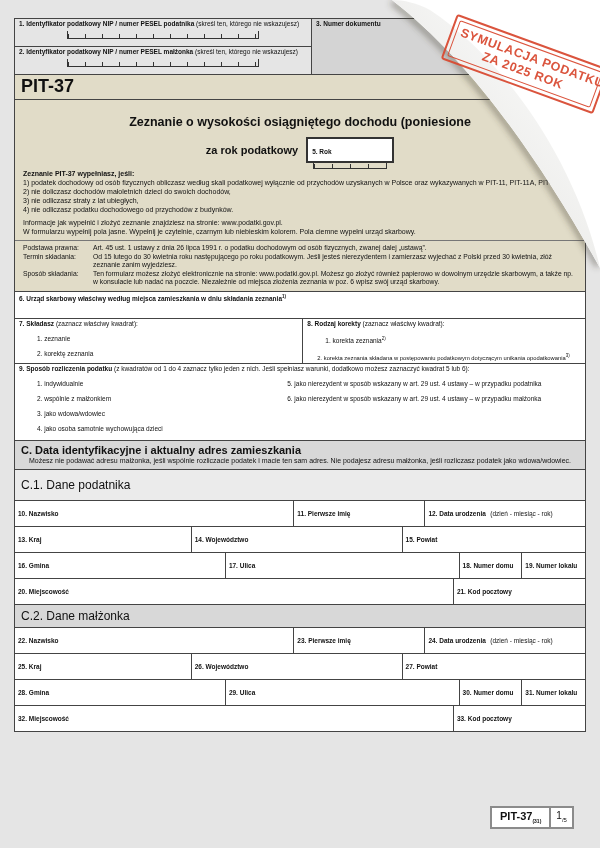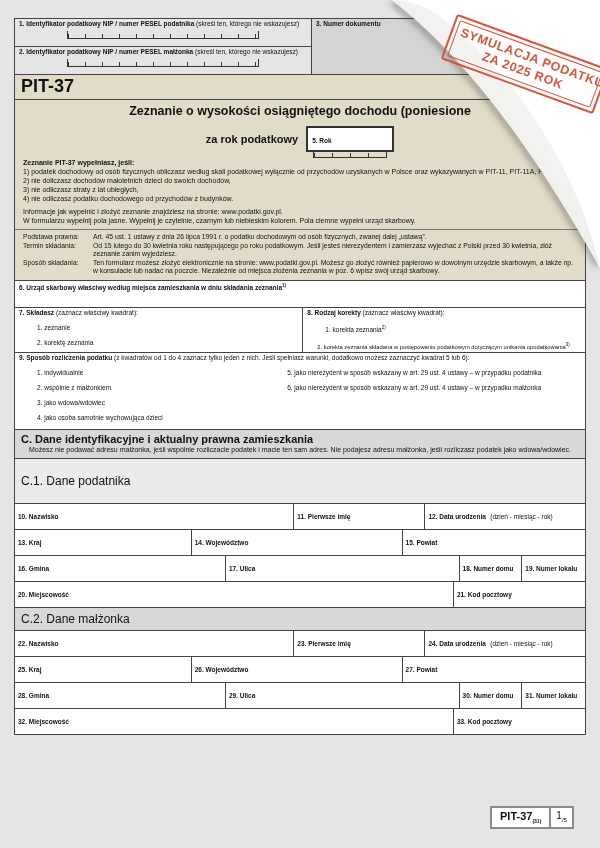--- a/index.html
+++ b/index.html
@@ -19,37 +19,37 @@
     border-left:1px solid #333;border-right:1px solid #333;border-bottom:1px solid #333;
     background:repeating-linear-gradient(90deg,#333 0 1px,transparent 1px 17px);
     background-size:100% 4px;background-position:left bottom;background-repeat:no-repeat;}
   .comb.small{width:72px;margin:3px auto 0 auto;
     background:repeating-linear-gradient(90deg,#333 0 1px,transparent 1px 18px);
     background-size:100% 4px;background-position:left bottom;background-repeat:no-repeat;}
 
   
   .beige{border:1px solid #444;border-top:none;background:#e1dcc8;}
   .pit-band{font-size:18px;font-weight:bold;padding:1px 6px 2px 6px;border-bottom:1px solid #444;letter-spacing:0px;}
-  .main-title{text-align:center;font-size:12.5px;font-weight:bold;margin-top:4px;white-space:nowrap;}
+  .main-title{text-align:center;font-size:12.5px;font-weight:bold;margin-top:15px;white-space:nowrap;}
   .rok-row{display:flex;justify-content:center;align-items:center;margin:8px 0 2px 0;gap:8px;}
   .rok-label{font-size:11px;font-weight:bold;}
   .rok-box{width:88px;height:26px;background:#fff;border:2px solid #333;padding:1px 4px;box-sizing:border-box;}
   .intro{padding:4px 8px 0 8px;font-size:7px;line-height:9px;}
   .intro .bold{font-weight:bold;}
   .intro-items div{white-space:nowrap;overflow:hidden;}
   .info-lines{padding:4px 8px 4px 8px;font-size:7px;line-height:9px;}
   .legal{border-top:1px solid #777;padding:3px 8px 4px 8px;font-size:6.8px;line-height:8.6px;}
   .legal-row{display:flex;}
   .legal-row .llab{width:70px;flex:none;}
   .legal-row .ltxt{flex:1;}
 
   
   .band{border:1px solid #444;border-top:none;background:#d8d8d8;padding:3px 6px;font-size:11px;font-weight:bold;}
   .band .desc{font-weight:normal;font-size:7px;line-height:8.5px;padding:1px 0 0 8px;}
-  .band-light{border:1px solid #444;border-top:none;background:#ebebeb;padding:15px 6px;font-size:12px;font-weight:normal;}
+  .band-light{border:1px solid #444;border-top:none;background:#ebebeb;padding:8px 6px;font-size:12px;font-weight:normal;}
   .band-c2{border:1px solid #444;border-top:none;background:#d8d8d8;padding:4px 6px;font-size:12px;font-weight:normal;}
 
   .fieldbox{border:1px solid #444;border-top:none;background:#fff;padding:1px 4px;}
   .fill-area{height:14px;}
   .two-col{display:flex;border:1px solid #444;border-top:none;background:#fff;}
   .two-col > div{padding:1px 4px;}
   .col-l{width:49%;border-right:1px solid #444;}
   .col-r{flex:1;}
   .opt{font-size:6.5px;line-height:8px;margin:7px 0 0 18px;}
   .opt.tiny{font-size:5.8px;margin-left:10px;white-space:nowrap;}
@@ -166,21 +166,21 @@
           <div class="opt">4. jako osoba samotnie wychowująca dzieci</div>
         </div>
         <div class="b-right">
           <div class="opt">5.  jako nierezydent w sposób wskazany w art. 29 ust. 4 ustawy – w przypadku podatnika</div>
           <div class="opt">6.  jako nierezydent w sposób wskazany w art. 29 ust. 4 ustawy – w przypadku małżonka</div>
         </div>
       </div>
     </div>
 
     <div class="band">
-      <div>C. Dane identyfikacyjne i aktualny prawna zamieszkania</div>
+      <div>C. Data identyfikacyjne i aktualny adres zamieszkania</div>
       <div class="desc">Możesz nie podawać adresu małżonka, jeśli wspólnie rozliczacie podatek i macie ten sam adres. Nie podajesz adresu małżonka, jeśli rozliczasz podatek jako wdowa/wdowiec.</div>
     </div>
 
     <div class="band-light">C.1. Dane podatnika</div>
     <div>
       <div class="trow">
         <div class="tcell" style="width:49%"><span class="flabel">10. Nazwisko</span></div>
         <div class="tcell" style="width:23%"><span class="flabel">11. Pierwsze imię</span></div>
         <div class="tcell" style="flex:1"><span class="flabel">12. Data urodzenia</span> <span class="flabel fnote">(dzień - miesiąc - rok)</span></div>
       </div>

